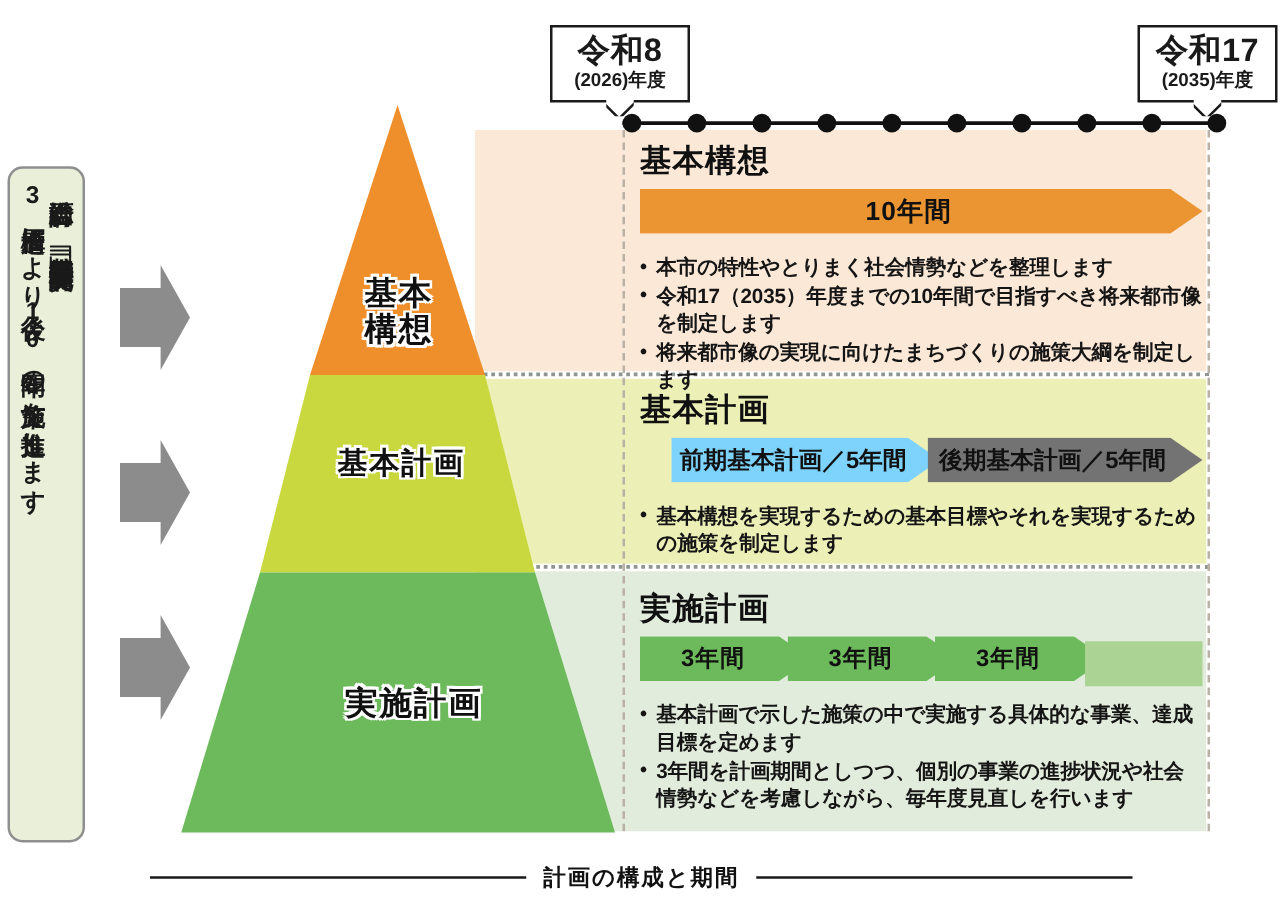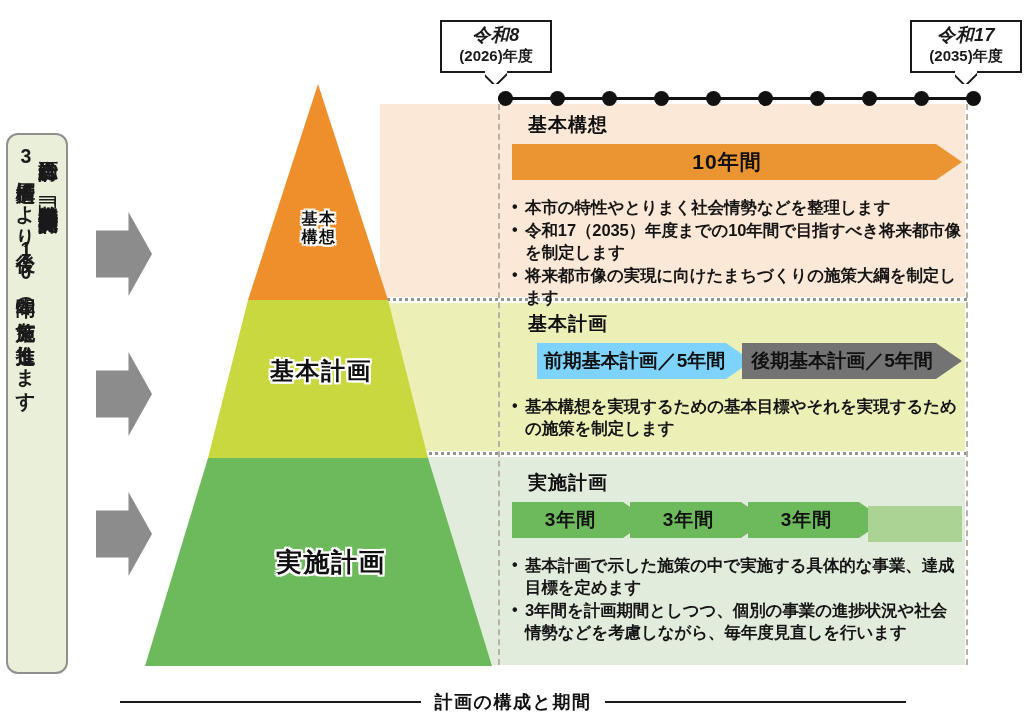--- a/index.html
+++ b/index.html
@@ -79,21 +79,21 @@
     color: #101010;
     text-align: center;
     text-shadow:
       -2px -2px 0 #fff,  2px -2px 0 #fff,
       -2px  2px 0 #fff,  2px  2px 0 #fff,
       -2px  0   0 #fff,  2px  0   0 #fff,
        0   -2px 0 #fff,  0    2px 0 #fff;
     line-height: 1.12;
     letter-spacing: 1.5px;
   }
-  #pyr-label-1 { left: 284px; top: 210px; font-size: 16px; width: 70px; }
+  #pyr-label-1 { left: 284px; top: 220px; font-size: 26px; width: 70px; }
   #pyr-label-2 { left: 236px; top: 358px; font-size: 24px; width: 170px; }
   #pyr-label-3 { left: 236px; top: 548px; font-size: 26px; width: 190px; }
 
   
   #timeline {
     position: absolute;
     left: 490px;
     top: 88px;
     width: 490px;
     height: 22px;
@@ -119,24 +119,23 @@
   .callout {
     position: absolute;
     border: 2px solid #1a1a1a;
     background: #fff;
     box-sizing: border-box;
     text-align: center;
     padding: 4px 10px 6px 10px;
   }
   .callout .era {
     font-weight: bold;
-    font-size: 18px;
+    font-size: 26px;
     letter-spacing: 0.5px;
     line-height: 1.1;
-    font-style: italic;
   }
   .callout .western {
     font-weight: bold;
     font-size: 15px;
     line-height: 1.2;
     margin-top: 1px;
   }
   .callout .tail {
     position: absolute;
     left: 50%;
@@ -192,24 +191,24 @@
   #vguide-right { left: 966px; }
 
   
   .panel-inner {
     position: absolute;
     left: 512px;
     width: 450px;
   }
   .panel-title {
     font-weight: bold;
-    font-size: 19px;
+    font-size: 25px;
     letter-spacing: 1px;
     color: #101010;
-    margin: 0 0 6px 16px;
+    margin: 0 0 6px 0;
   }
   .bullets {
     margin: 0;
     padding: 0;
     list-style: none;
   }
   .bullets li {
     position: relative;
     padding-left: 13px;
     font-size: 16.5px;

